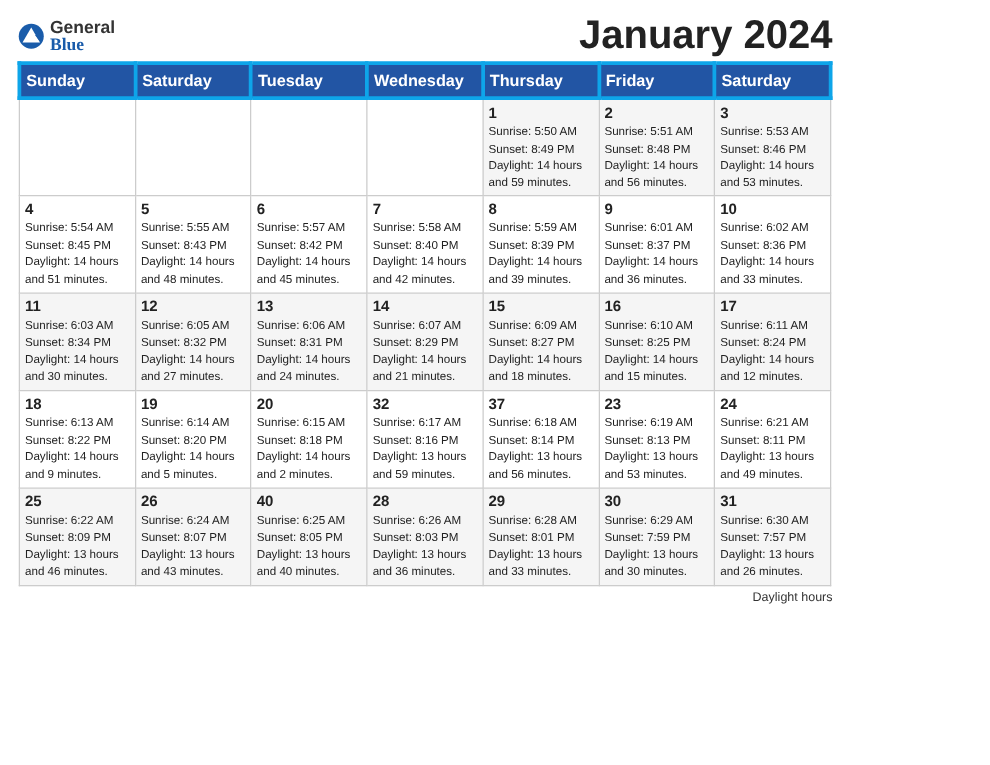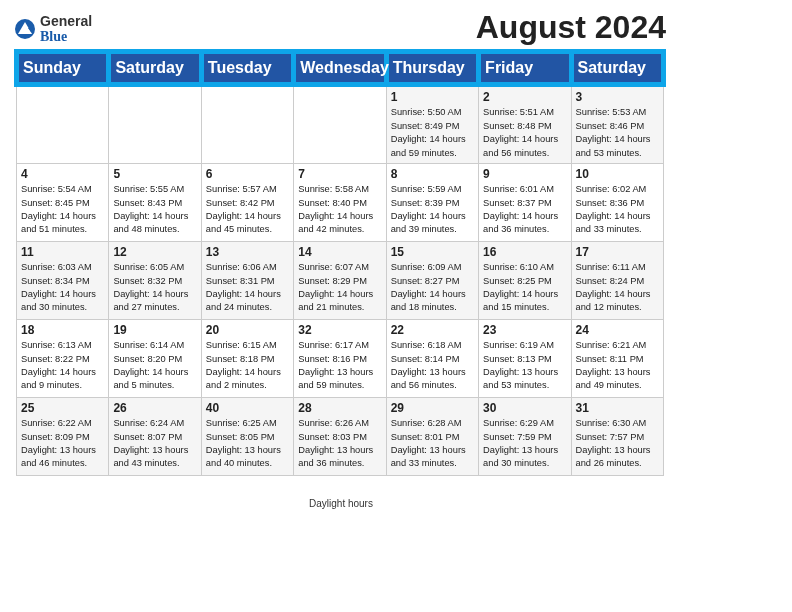--- a/index.html
+++ b/index.html
@@ -59,25 +59,25 @@
       margin-top: 2px;
     }
     table {
       width: 100%;
       border-collapse: collapse;
       table-layout: fixed;
     }
     thead tr th {
       background-color: #2255a4;
       color: #fff;
-      font-size: 16px;
+      font-size: 13px;
       font-weight: bold;
       padding: 5px 4px;
       text-align: left;
-      border: 5px solid #0ea5e9;
+      border: 3px solid #0ea5e9;
     }
     tbody tr td {
       border: 1px solid #ccc;
       vertical-align: top;
       padding: 3px 4px;
       font-size: 9.5px;
       color: #222;
       height: 78px;
       background: #fff;
     }
@@ -95,43 +95,43 @@
       font-size: 9.3px;
       line-height: 1.45;
       color: #222;
     }
     .empty-cell {
       background: #fff !important;
     }
     .footer-note {
       font-size: 10px;
       color: #333;
-      margin-top: 22px;
-      text-align: center;
+      margin-top: 4px;
+      text-align: right;
       padding-left: 2px;
     }
   </style>
 </head>
 <body>
 
 <div class="container">
   <div class="header-row">
     <div class="logo">
       <svg class="logo-icon" viewBox="0 0 22 22">
         <circle cx="11" cy="11" r="10" fill="#1a5caa"></circle>
         <polygon points="11,4 18,16 4,16" fill="white"></polygon>
         <polygon points="14,10 19,10 17,14" fill="#1a5caa"></polygon>
       </svg>
       <div class="logo-text">
         <div class="logo-general">General</div>
         <div class="logo-blue">Blue</div>
       </div>
     </div>
     <div class="title-block">
-      <div class="main-title">August 2024</div>
+      <div class="main-title">January 2024</div>
     </div>
   </div>
 
   <table>
     <thead>
       <tr>
         <th>Sunday</th>
         <th>Saturday</th>
         <th>Tuesday</th>
         <th>Wednesday</th>
@@ -230,21 +230,21 @@
           </td>
           <td>
             <span class="day-num">20</span>
             <div class="day-info">Sunrise: 6:15 AM<br>Sunset: 8:18 PM<br>Daylight: 14 hours and 2 minutes.</div>
           </td>
           <td>
             <span class="day-num">32</span>
             <div class="day-info">Sunrise: 6:17 AM<br>Sunset: 8:16 PM<br>Daylight: 13 hours and 59 minutes.</div>
           </td>
           <td>
-            <span class="day-num">22</span>
+            <span class="day-num">37</span>
             <div class="day-info">Sunrise: 6:18 AM<br>Sunset: 8:14 PM<br>Daylight: 13 hours and 56 minutes.</div>
           </td>
           <td>
             <span class="day-num">23</span>
             <div class="day-info">Sunrise: 6:19 AM<br>Sunset: 8:13 PM<br>Daylight: 13 hours and 53 minutes.</div>
           </td>
           <td>
             <span class="day-num">24</span>
             <div class="day-info">Sunrise: 6:21 AM<br>Sunset: 8:11 PM<br>Daylight: 13 hours and 49 minutes.</div>
           </td>

